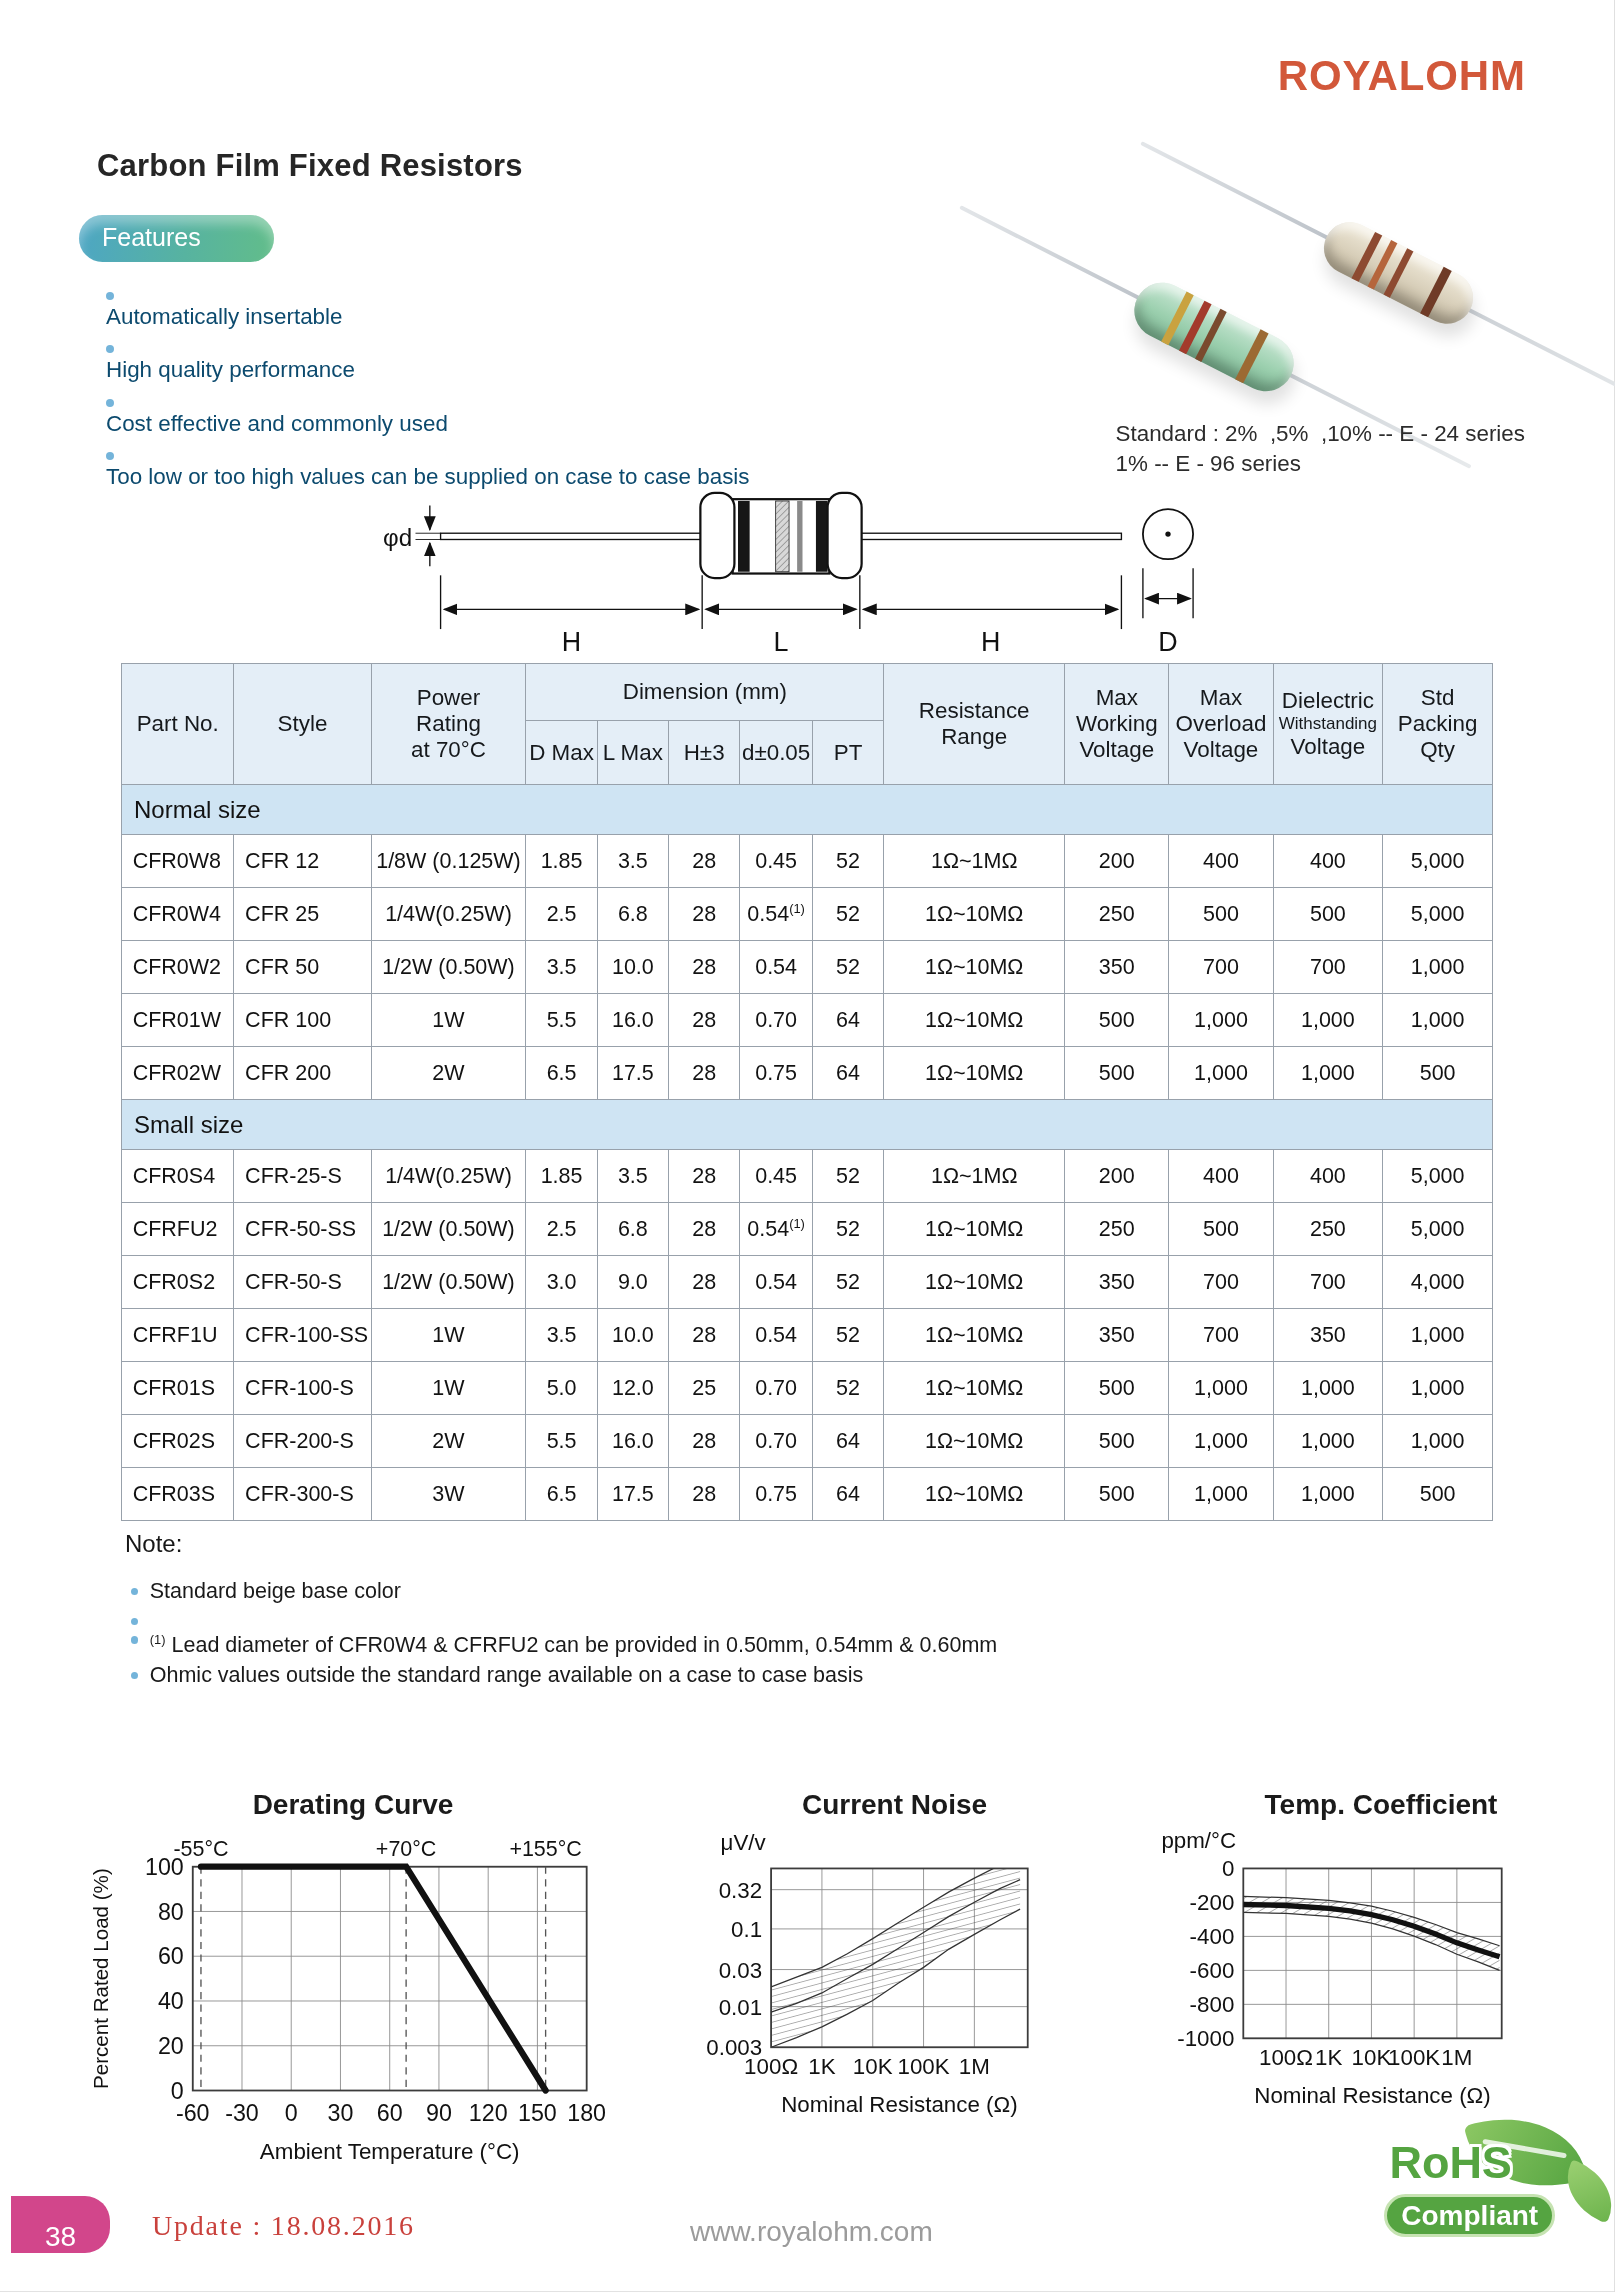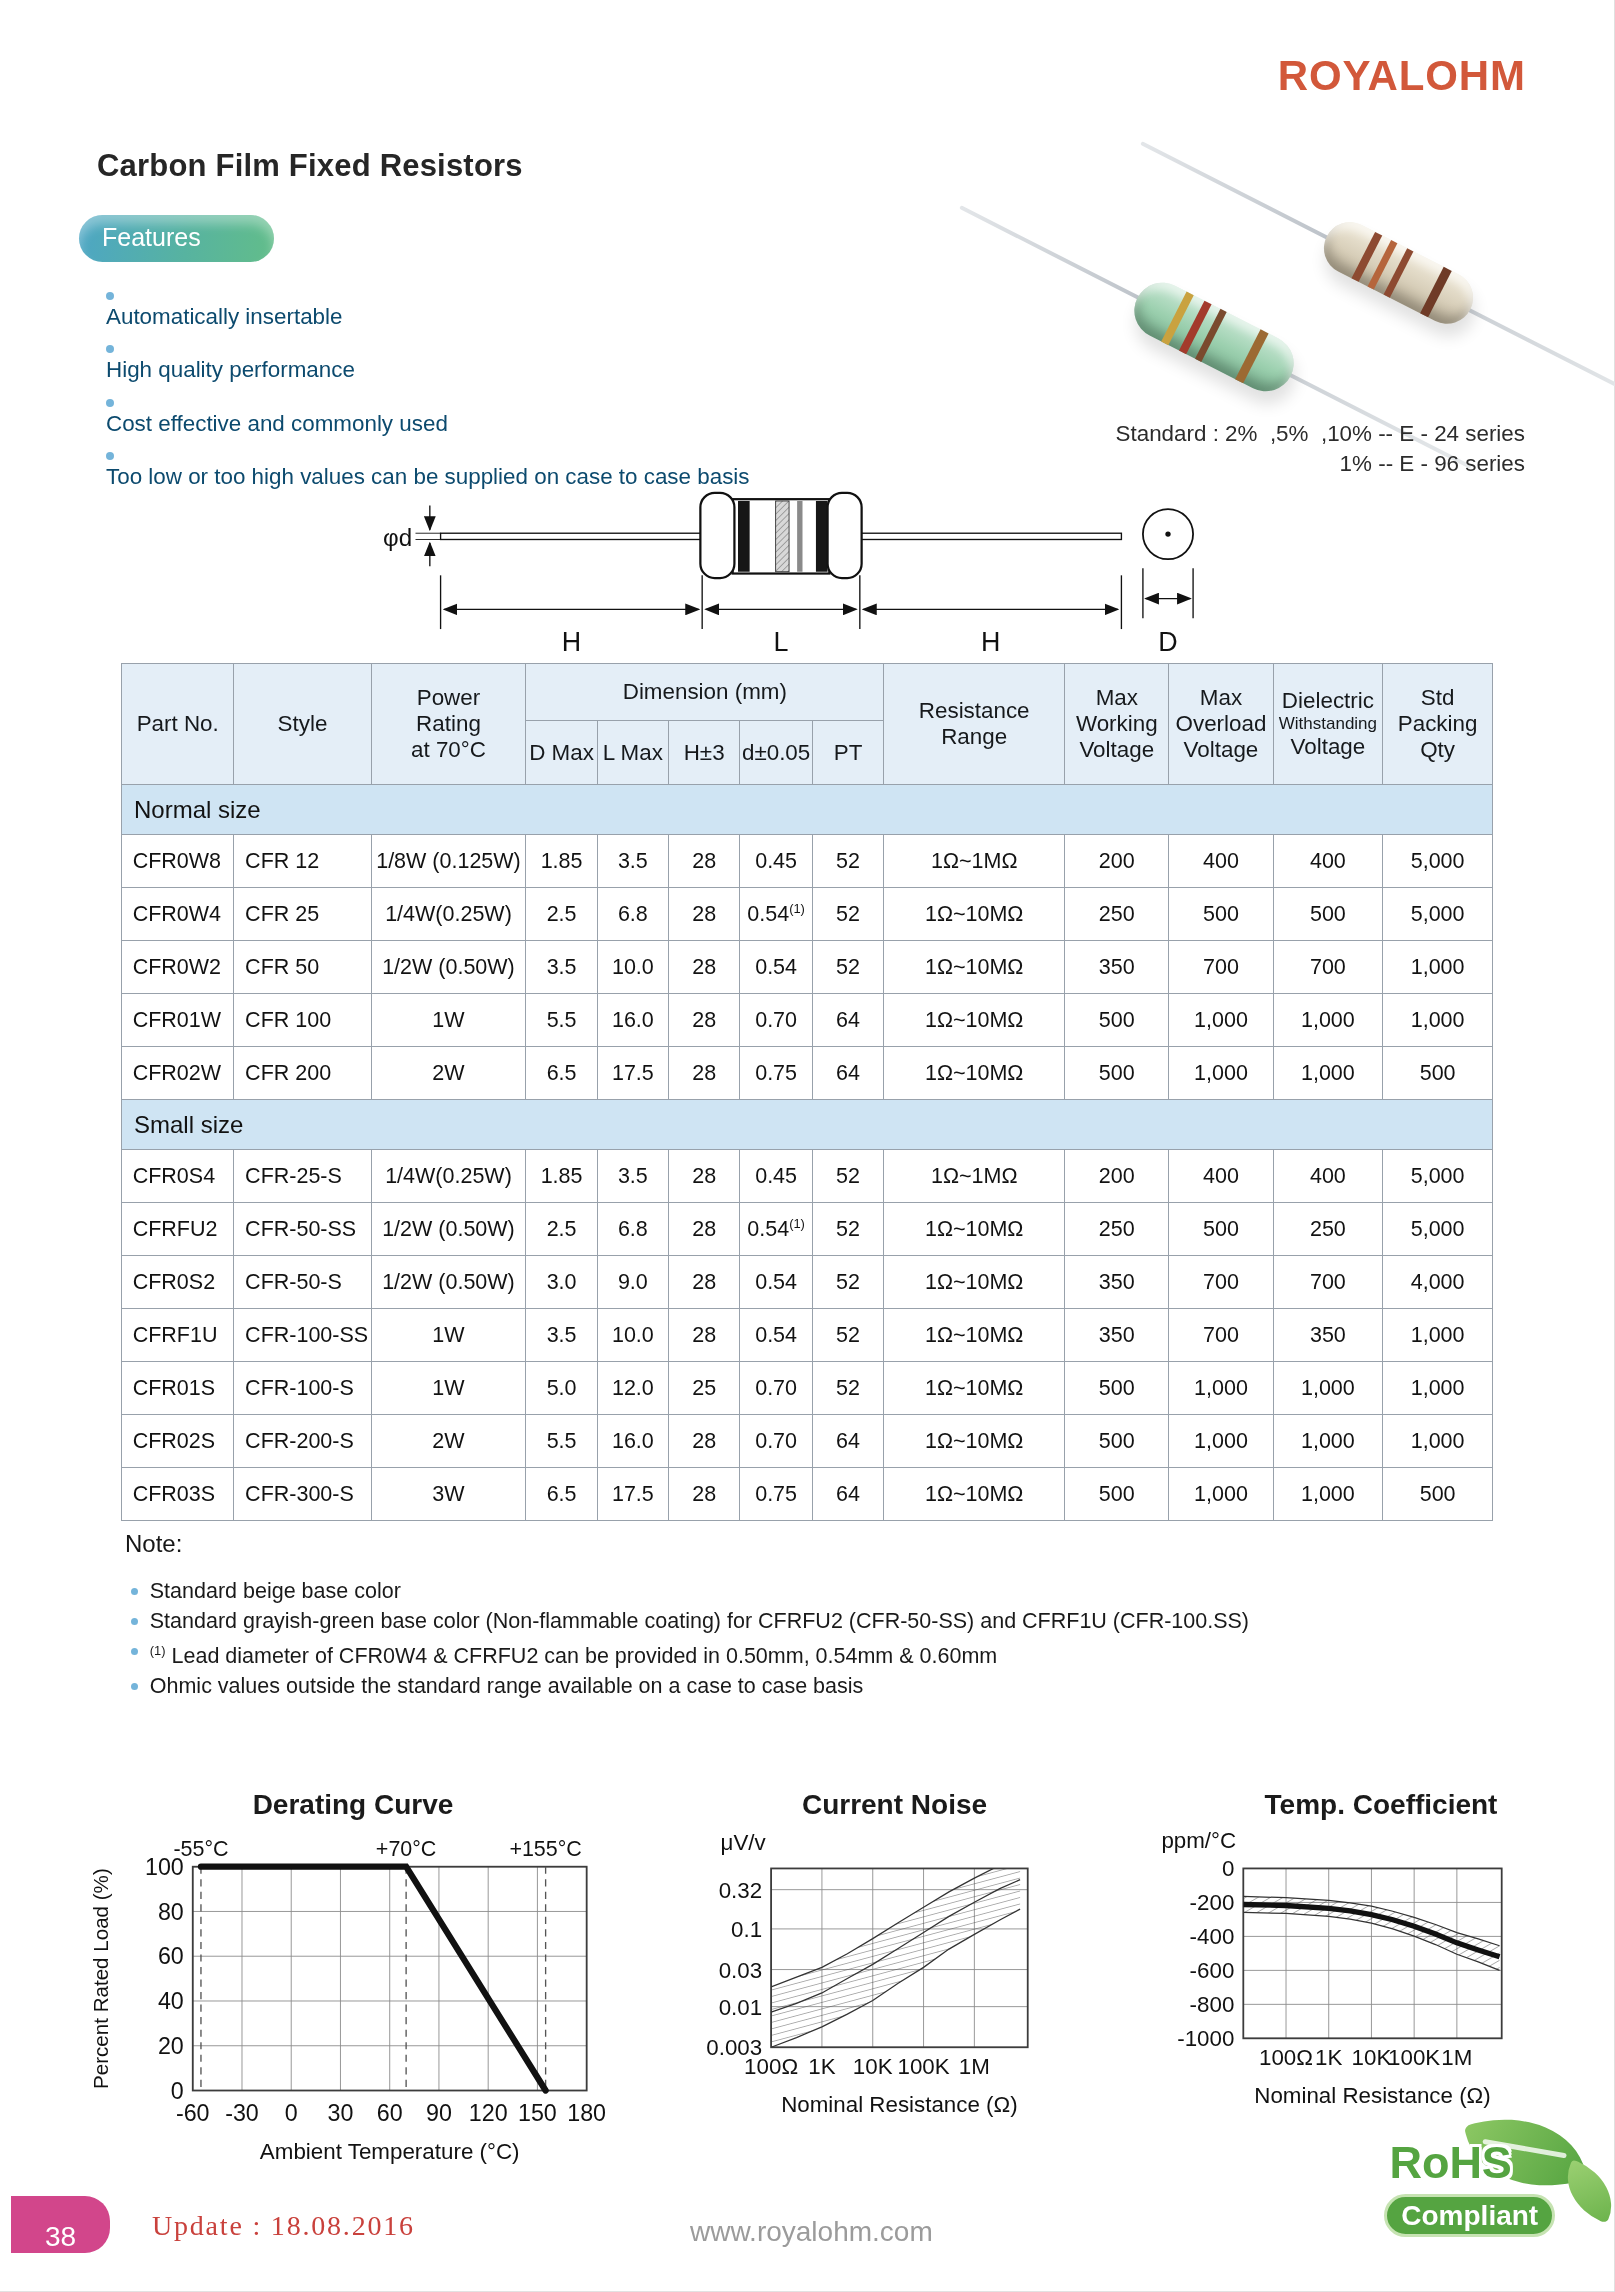--- a/index.html
+++ b/index.html
@@ -21,21 +21,21 @@
   .photo-lead{position:absolute;height:3.6px;background:linear-gradient(90deg,#e3e6e9,#b9bfc6 40%,#e7eaec);border-radius:1.8px;}
   .resistor{position:absolute;border-radius:28px;}
   .resistor .band{position:absolute;top:0;bottom:0;}
   .res1{width:161px;height:52px;left:333px;top:72px;transform:rotate(27deg);
     background:linear-gradient(180deg,#f1ebdb,#d9d0bb 55%,#beb39b);
     box-shadow:inset 0 8px 9px rgba(255,255,255,.6),inset 0 -9px 10.7px rgba(0,0,0,.22),7.2px 10.7px 16px rgba(0,0,0,.12);}
   .res2{width:172px;height:56px;left:143px;top:134px;transform:rotate(27deg);
     background:linear-gradient(180deg,#cbe8d6,#9cd0af 55%,#7db693);
     box-shadow:inset 0 8px 9px rgba(255,255,255,.55),inset 0 -9px 10.7px rgba(0,0,0,.22),7.2px 10.7px 16px rgba(0,0,0,.12);}
   
-  .standard{position:absolute;right:91px;top:419px;text-align:right;font-size:22.4px;color:#2c2c2c;}
+  .standard{position:absolute;right:91px;top:419px;text-align:left;font-size:22.4px;color:#2c2c2c;}
   .standard div{white-space:pre;line-height:29.6px;}
   
   .diagram{position:absolute;left:351px;top:482px;}
   svg text{font-family:"Liberation Sans",sans-serif;fill:#111;}
   
   .spec{position:absolute;left:121px;top:663px;width:1372px;border-collapse:collapse;table-layout:fixed;}
   .spec th,.spec td{border:0.9px solid var(--tline);font-weight:normal;}
   .spec{border:1.8px solid #7e8892;}
   .spec thead th{background:var(--thead);font-size:22.4px;line-height:1.16;color:#16191c;}
   .spec .h1 th{height:54px;}
@@ -416,21 +416,20 @@
   </table>
 
   <div class="note-title">Note:</div>
   <ul class="note-list">
       <li>
         <span class="dot"></span>
         <span>Standard beige base color</span>
       </li>
       <li>
         <span class="dot"></span>
-        <span>Standard grayish-green base color (Non-flammable coating) for CFRFU2 (CFR-50-SS) and CFRF1U (CFR-100.SS)</span>
       </li>
       <li>
         <span class="dot"></span>
         <span><sup>(1)</sup> Lead diameter of CFR0W4 &amp; CFRFU2 can be provided in 0.50mm, 0.54mm &amp; 0.60mm</span>
       </li>
       <li>
         <span class="dot"></span>
         <span>Ohmic values outside the standard range available on a case to case basis</span>
       </li>
     </ul>

